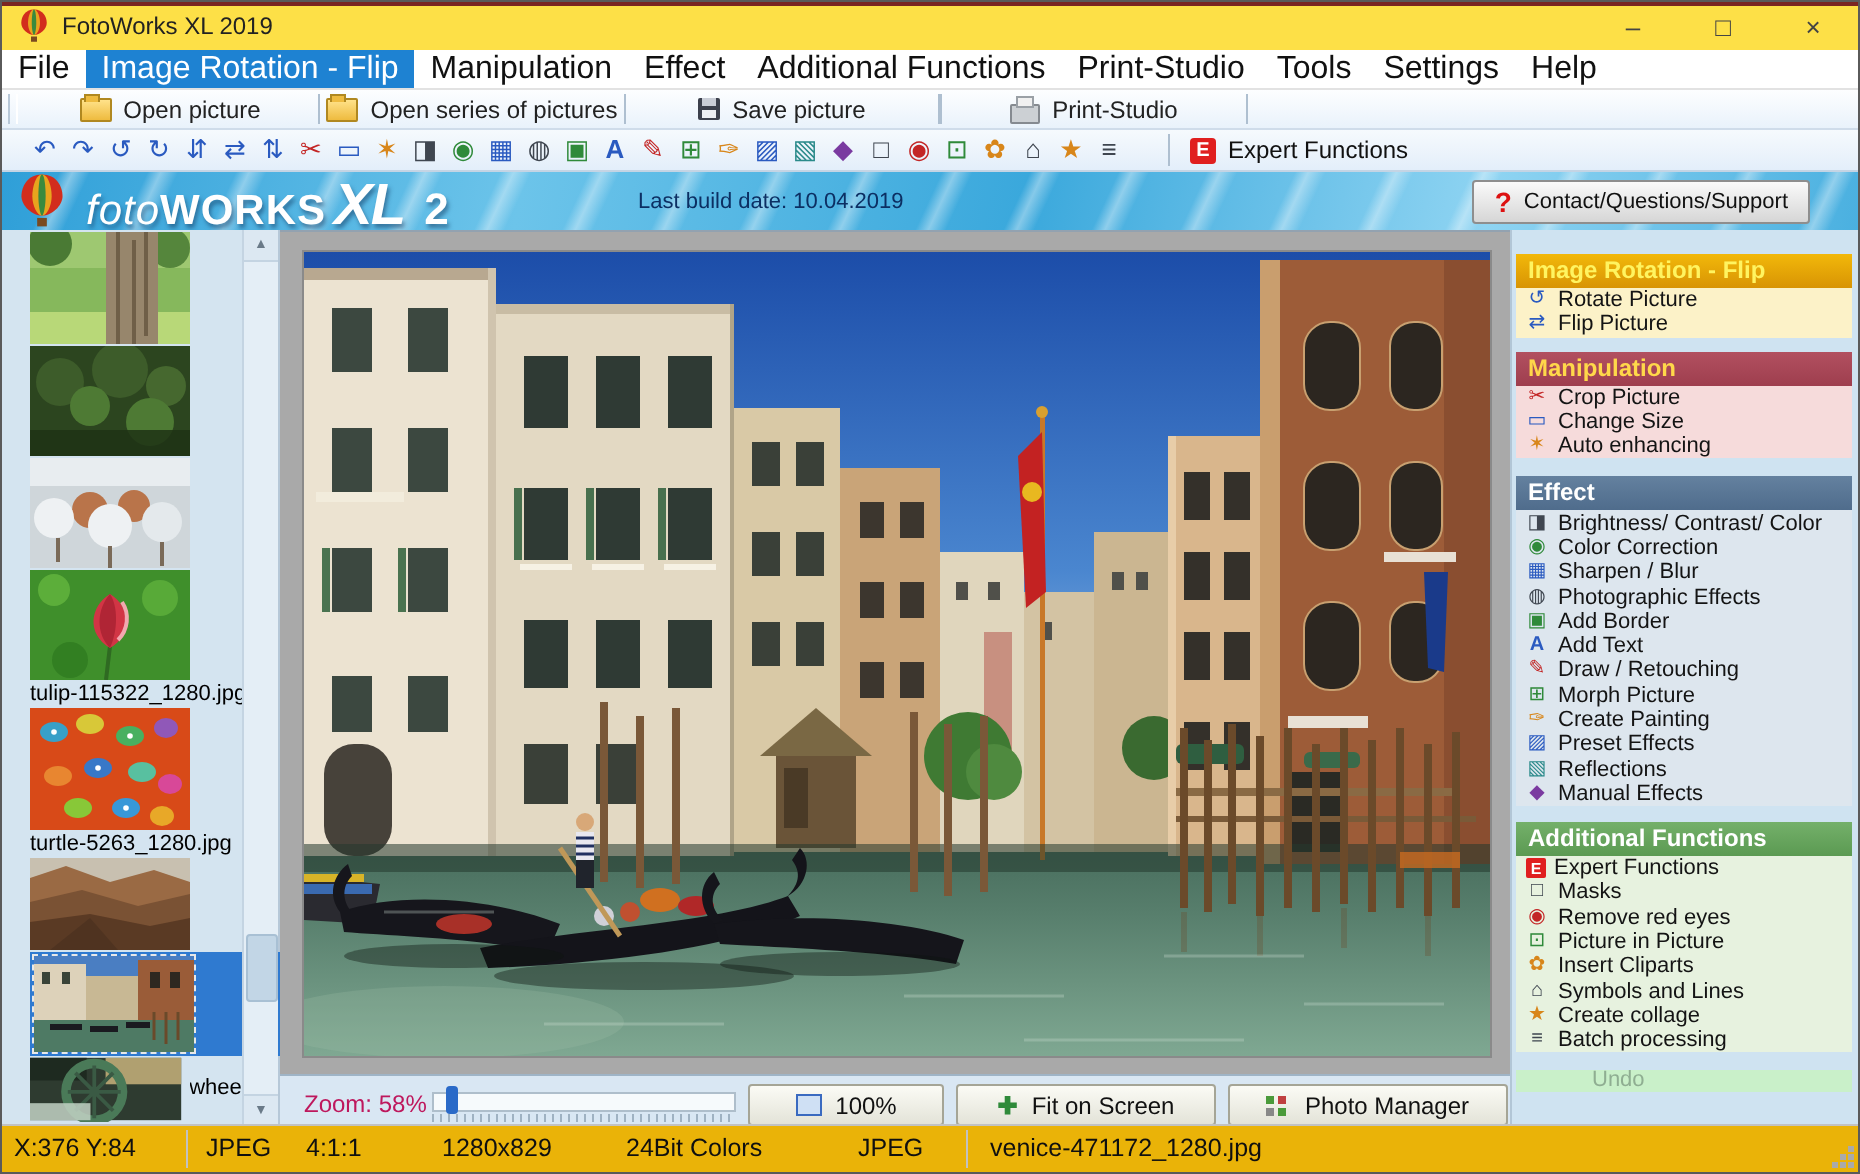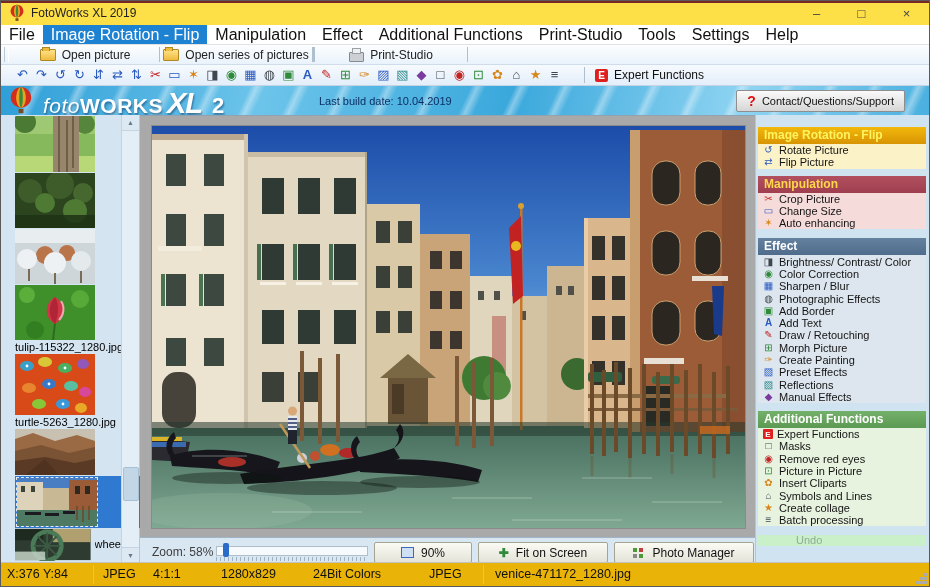--- a/index.html
+++ b/index.html
@@ -67,21 +67,21 @@
   .sarrow{position:absolute;left:0;width:17px;height:15px;display:flex;align-items:center;justify-content:center;
           font-size:7px;color:#6a7a88;background:#dce8f2;}
   #lscroll .up{top:0;border-bottom:1px solid #c4d4e2;}
   #lscroll .down{bottom:0;border-top:1px solid #c4d4e2;}
   .sthumb{position:absolute;left:1px;width:14px;height:32px;top:352px;background:#c2d6e6;border:1px solid #a8c0d4;border-radius:2px;}
   
   #mainframe{position:absolute;left:139px;top:114px;width:617px;height:422px;background:#a9a9a9;border-top:1px solid #93a2b0;}
   #mainframe .photo{position:absolute;left:12px;top:10px;width:593px;height:402px;box-shadow:0 0 0 1px #8a8a8a;}
   
   #zoombar{position:absolute;left:139px;top:536px;width:617px;height:28px;background:#d9e7f3;border-top:1px solid #9fb4c6;}
-  .zlabel{position:absolute;left:12px;top:7px;font-size:12px;color:#404040;}
+  .zlabel{position:absolute;left:12px;top:7px;font-size:12px;color:#be185d;}
   .ztrack{position:absolute;left:76px;top:8px;width:150px;height:8px;background:#f6fafc;border:1px solid #aebecb;}
   .zticks{position:absolute;left:76px;top:19px;width:152px;height:4px;
           background:repeating-linear-gradient(90deg,#9fb2c2 0 1px,transparent 1px 4px);}
   .zthumb{position:absolute;left:6px;top:-4px;width:6px;height:14px;background:#2a6ac8;border-radius:2px;}
   .zbtn{position:absolute;top:4px;height:21px;box-sizing:border-box;display:flex;align-items:center;justify-content:center;gap:7px;
         background:linear-gradient(#fbfbf5,#e3e3d8);border:1px solid #a5a596;border-radius:2px;font-size:12px;color:#111;}
   #btn100{left:234px;width:98px;}
   #btnfit{left:338px;width:130px;}
   #btnmgr{left:474px;width:140px;}
   .z100ic{width:11px;height:9px;border:1px solid #3a6ac0;background:#cfe0f4;}
@@ -153,20 +153,24 @@
     <div class="tcell" style="width:148px">
       <span class="folder"></span>
       <span>Open picture</span>
     </div>
     <div class="vsep"></div>
     <div class="tcell" style="width:152px">
       <span class="folder"></span>
       <span>Open series of pictures</span>
     </div>
     <div class="vsep"></div>
+    <div class="tcell" style="width:156px">
+      <span class="disk"></span>
+      <span>Save picture</span>
+    </div>
     <div class="vsep"></div>
     <div class="vsep"></div>
     <div class="tcell" style="width:152px">
       <span class="printer"></span>
       <span>Print-Studio</span>
     </div>
     <div class="vsep"></div>
   </div>
 
   <div id="tb2">
@@ -528,21 +532,21 @@
   </div>
 
   <div id="zoombar">
     <span class="zlabel">Zoom: 58%</span>
     <div class="ztrack">
       <div class="zthumb"></div>
     </div>
     <div class="zticks"></div>
     <div class="zbtn" id="btn100">
       <span class="z100ic"></span>
-      <span>90%</span>
+      <span>100%</span>
     </div>
     <div class="zbtn" id="btnfit">
       <span class="fitic">✚</span>
       <span>Fit on Screen</span>
     </div>
     <div class="zbtn" id="btnmgr">
       <span class="pmic"></span>
       <span>Photo Manager</span>
     </div>
   </div>

